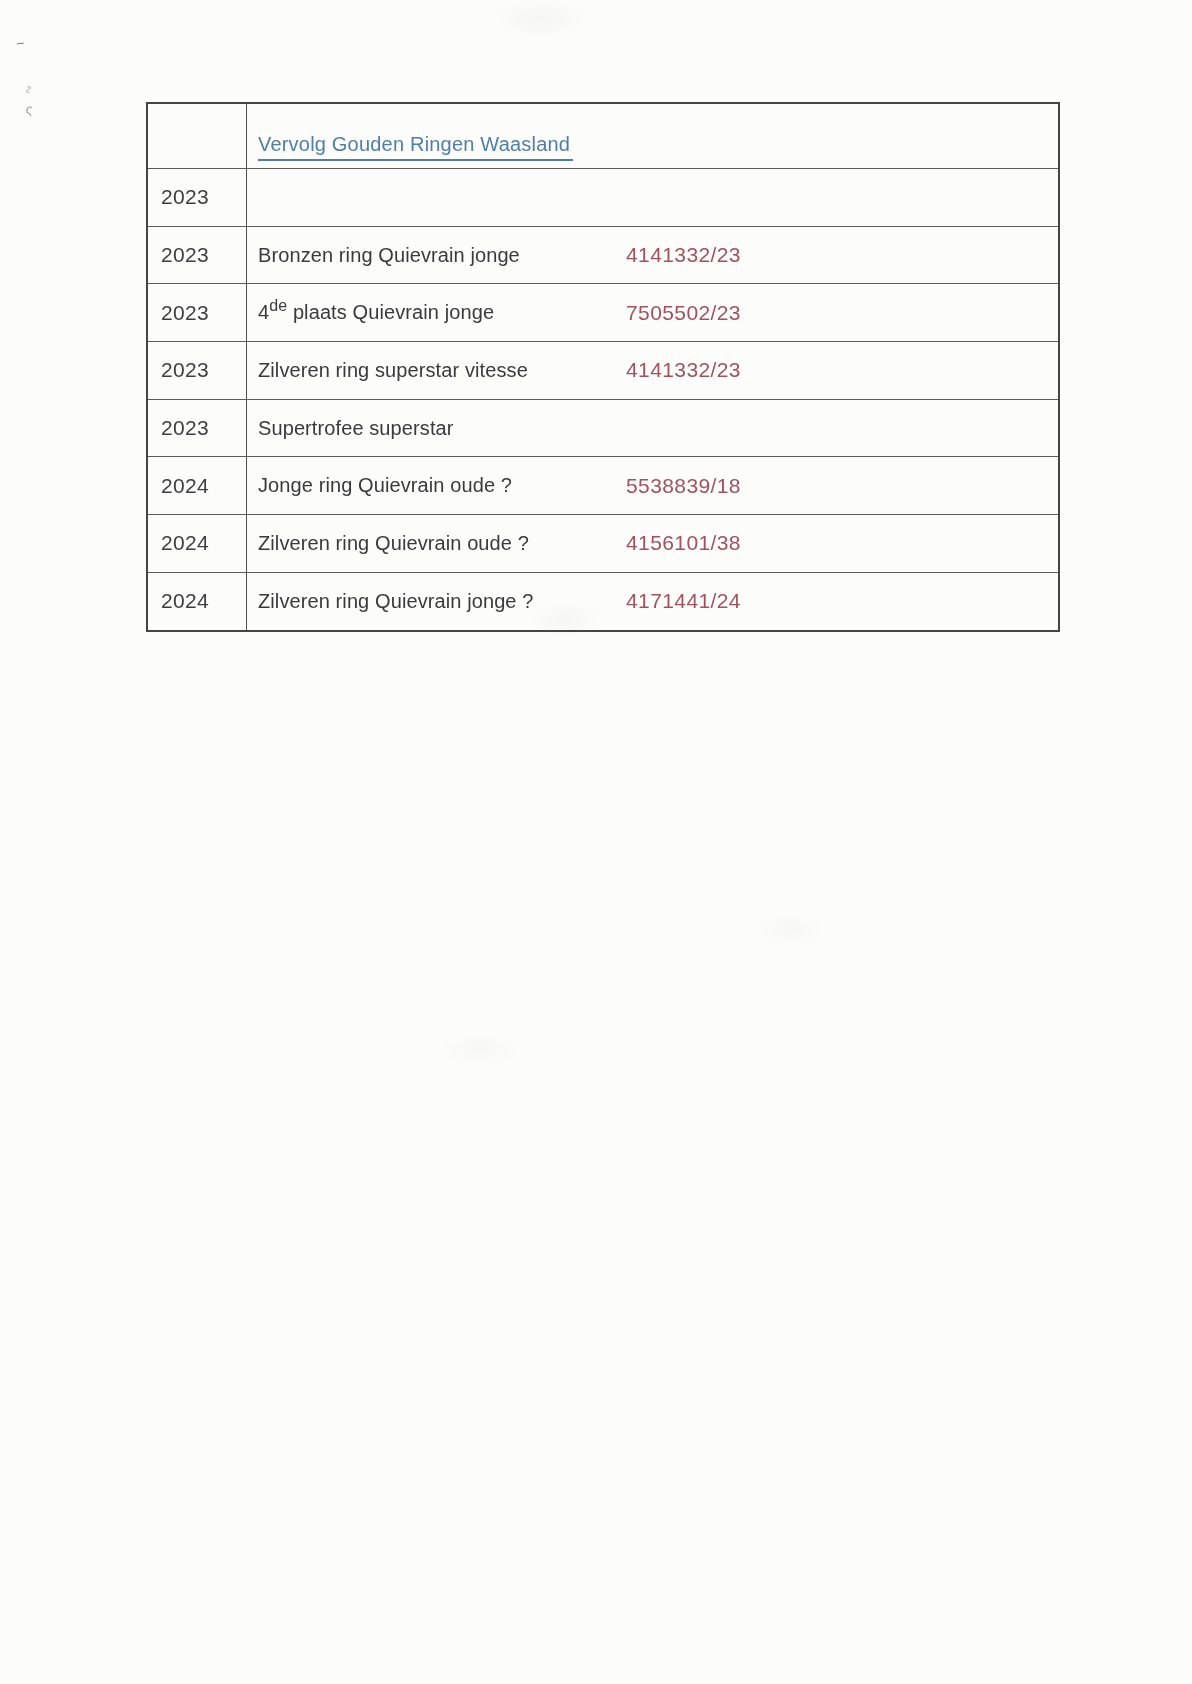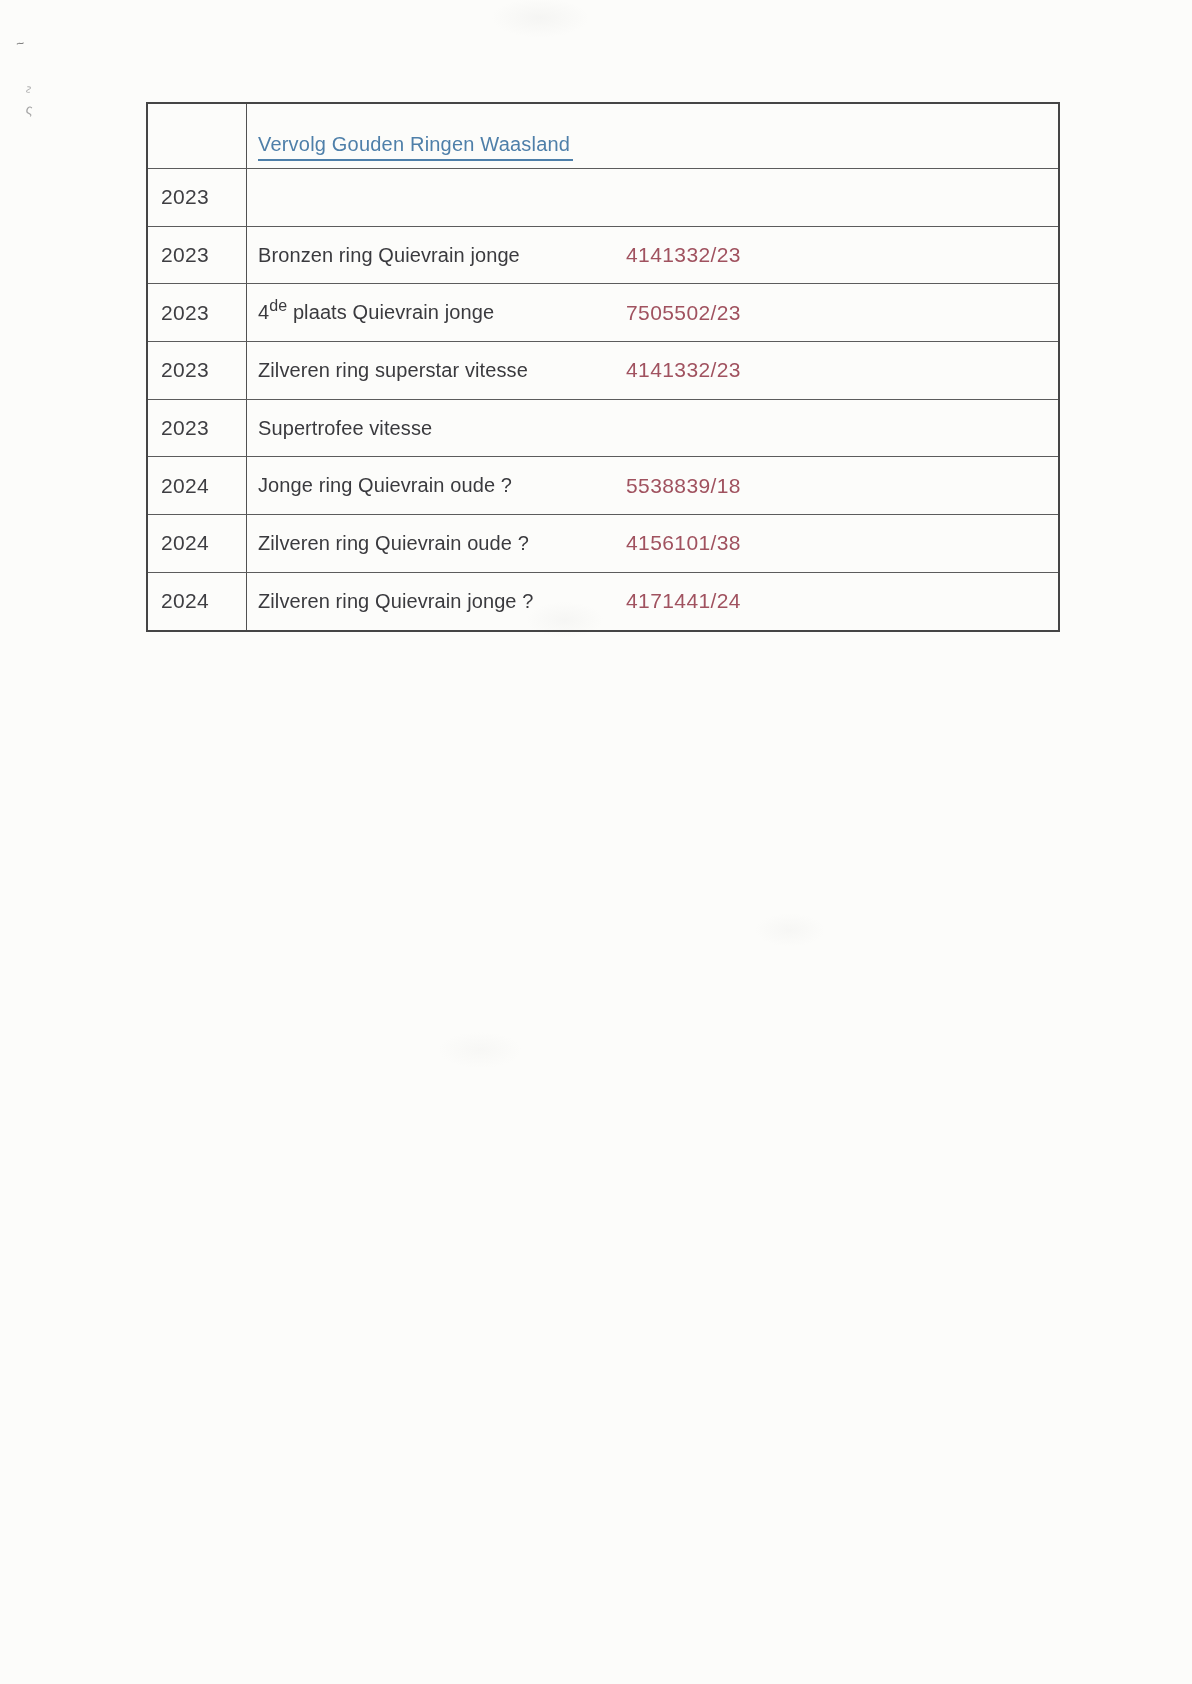--- a/index.html
+++ b/index.html
@@ -141,21 +141,21 @@
       <span class="desc"><span class="pre">Zilveren ring superstar vitesse</span><sup class="sup"></sup><span class="post"></span></span>
       <span class="ring-number">4141332/23</span>
     </div>
   </div>
 
   <div class="row">
     <div class="year-cell">
       <span class="year">2023</span>
     </div>
     <div class="desc-cell">
-      <span class="desc"><span class="pre">Supertrofee vitesse</span><sup class="sup"></sup><span class="post"></span></span>
+      <span class="desc"><span class="pre">Supertrofee superstar</span><sup class="sup"></sup><span class="post"></span></span>
       <span class="ring-number"></span>
     </div>
   </div>
 
   <div class="row">
     <div class="year-cell">
       <span class="year">2024</span>
     </div>
     <div class="desc-cell">
       <span class="desc"><span class="pre">Jonge ring Quievrain oude ?</span><sup class="sup"></sup><span class="post"></span></span>

